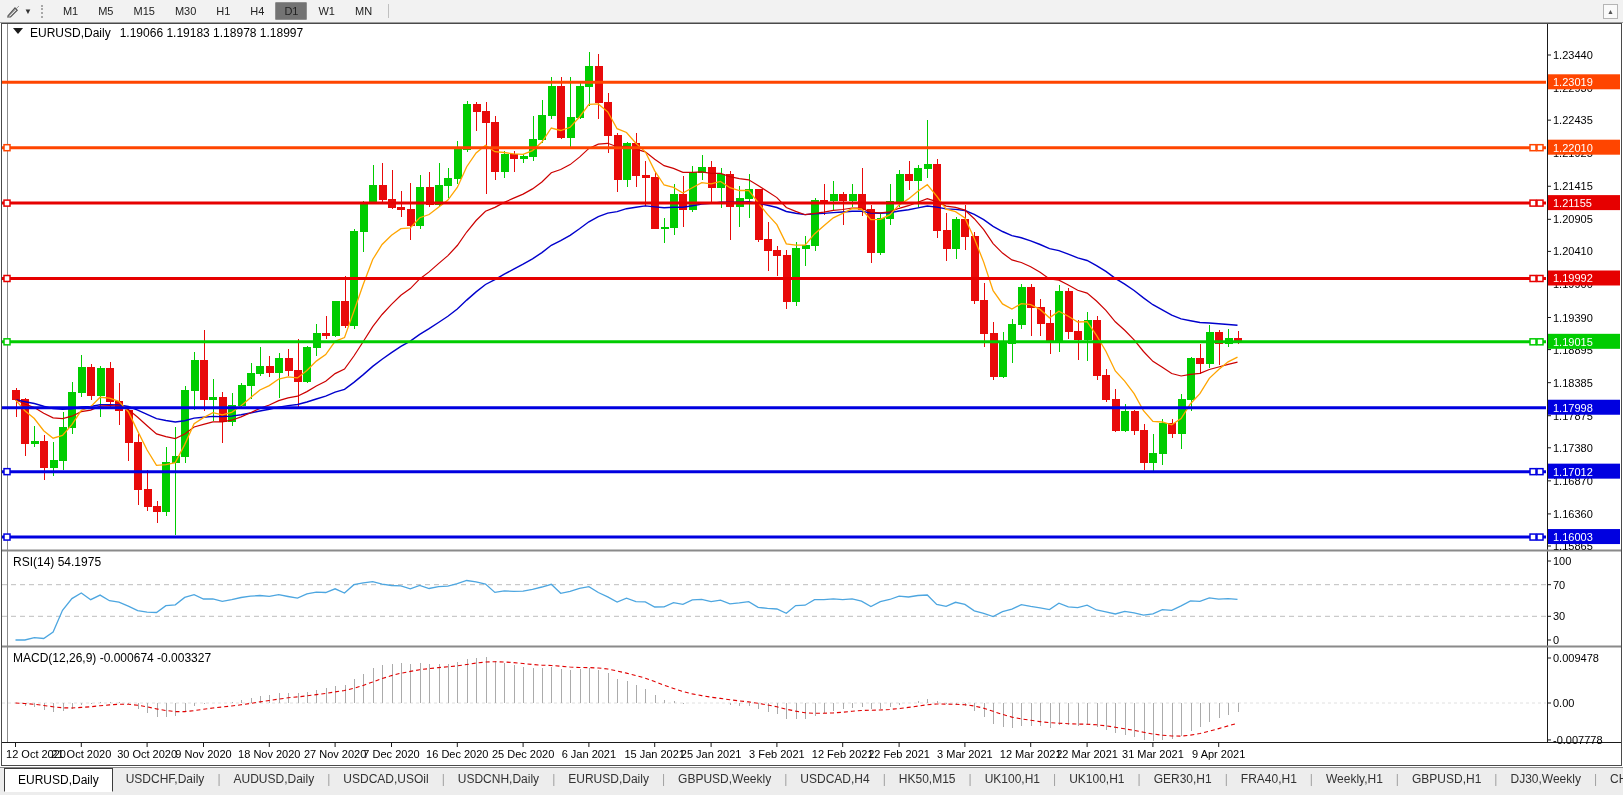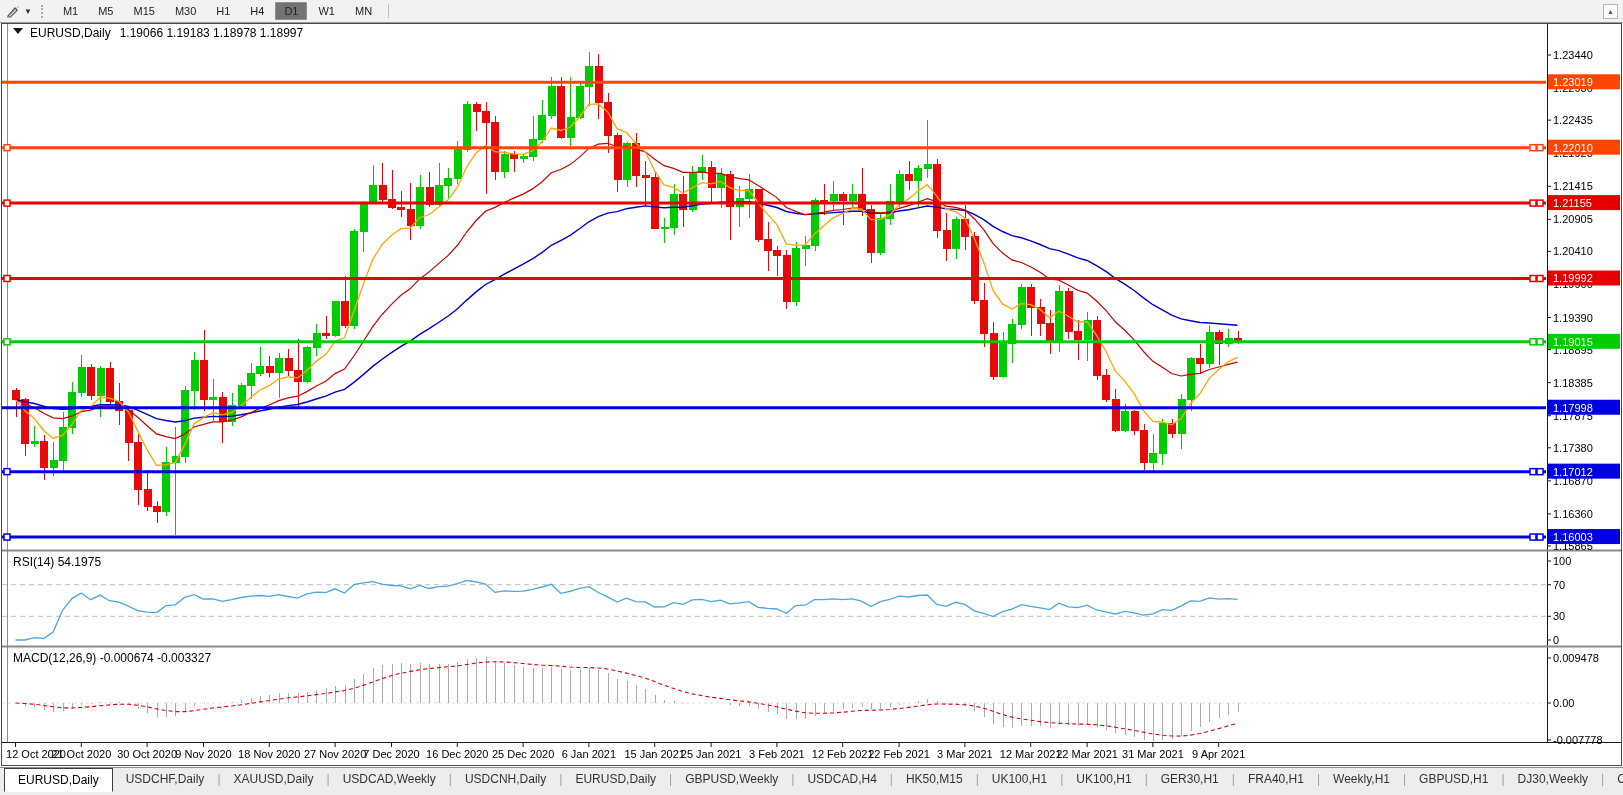--- a/index.html
+++ b/index.html
@@ -604,23 +604,23 @@
     <text x="30" y="37" font-size="12" fill="#000"><tspan>EURUSD,Daily</tspan><tspan dx="9">1.19066 1.19183 1.18978 1.18997</tspan></text>
     <text x="13" y="566" font-size="12" fill="#000">RSI(14) 54.1975</text>
     <text x="13" y="662" font-size="12" fill="#000">MACD(12,26,9) -0.000674 -0.003327</text>
   </svg>
 
   <div class="tabbar">
     <span id="tabs-host" style="display:flex;align-items:flex-start;">
         <span class="tab active">EURUSD,Daily</span>
         <span class="tab">USDCHF,Daily</span>
         <span class="tabsep">|</span>
-        <span class="tab">XAUUSD,Daily</span>
-        <span class="tabsep">|</span>
-        <span class="tab">USDCAD,Weekly</span>
+        <span class="tab">AUDUSD,Daily</span>
+        <span class="tabsep">|</span>
+        <span class="tab">USDCAD,USOil</span>
         <span class="tabsep">|</span>
         <span class="tab">USDCNH,Daily</span>
         <span class="tabsep">|</span>
         <span class="tab">EURUSD,Daily</span>
         <span class="tabsep">|</span>
         <span class="tab">GBPUSD,Weekly</span>
         <span class="tabsep">|</span>
         <span class="tab">USDCAD,H4</span>
         <span class="tabsep">|</span>
         <span class="tab">HK50,M15</span>

